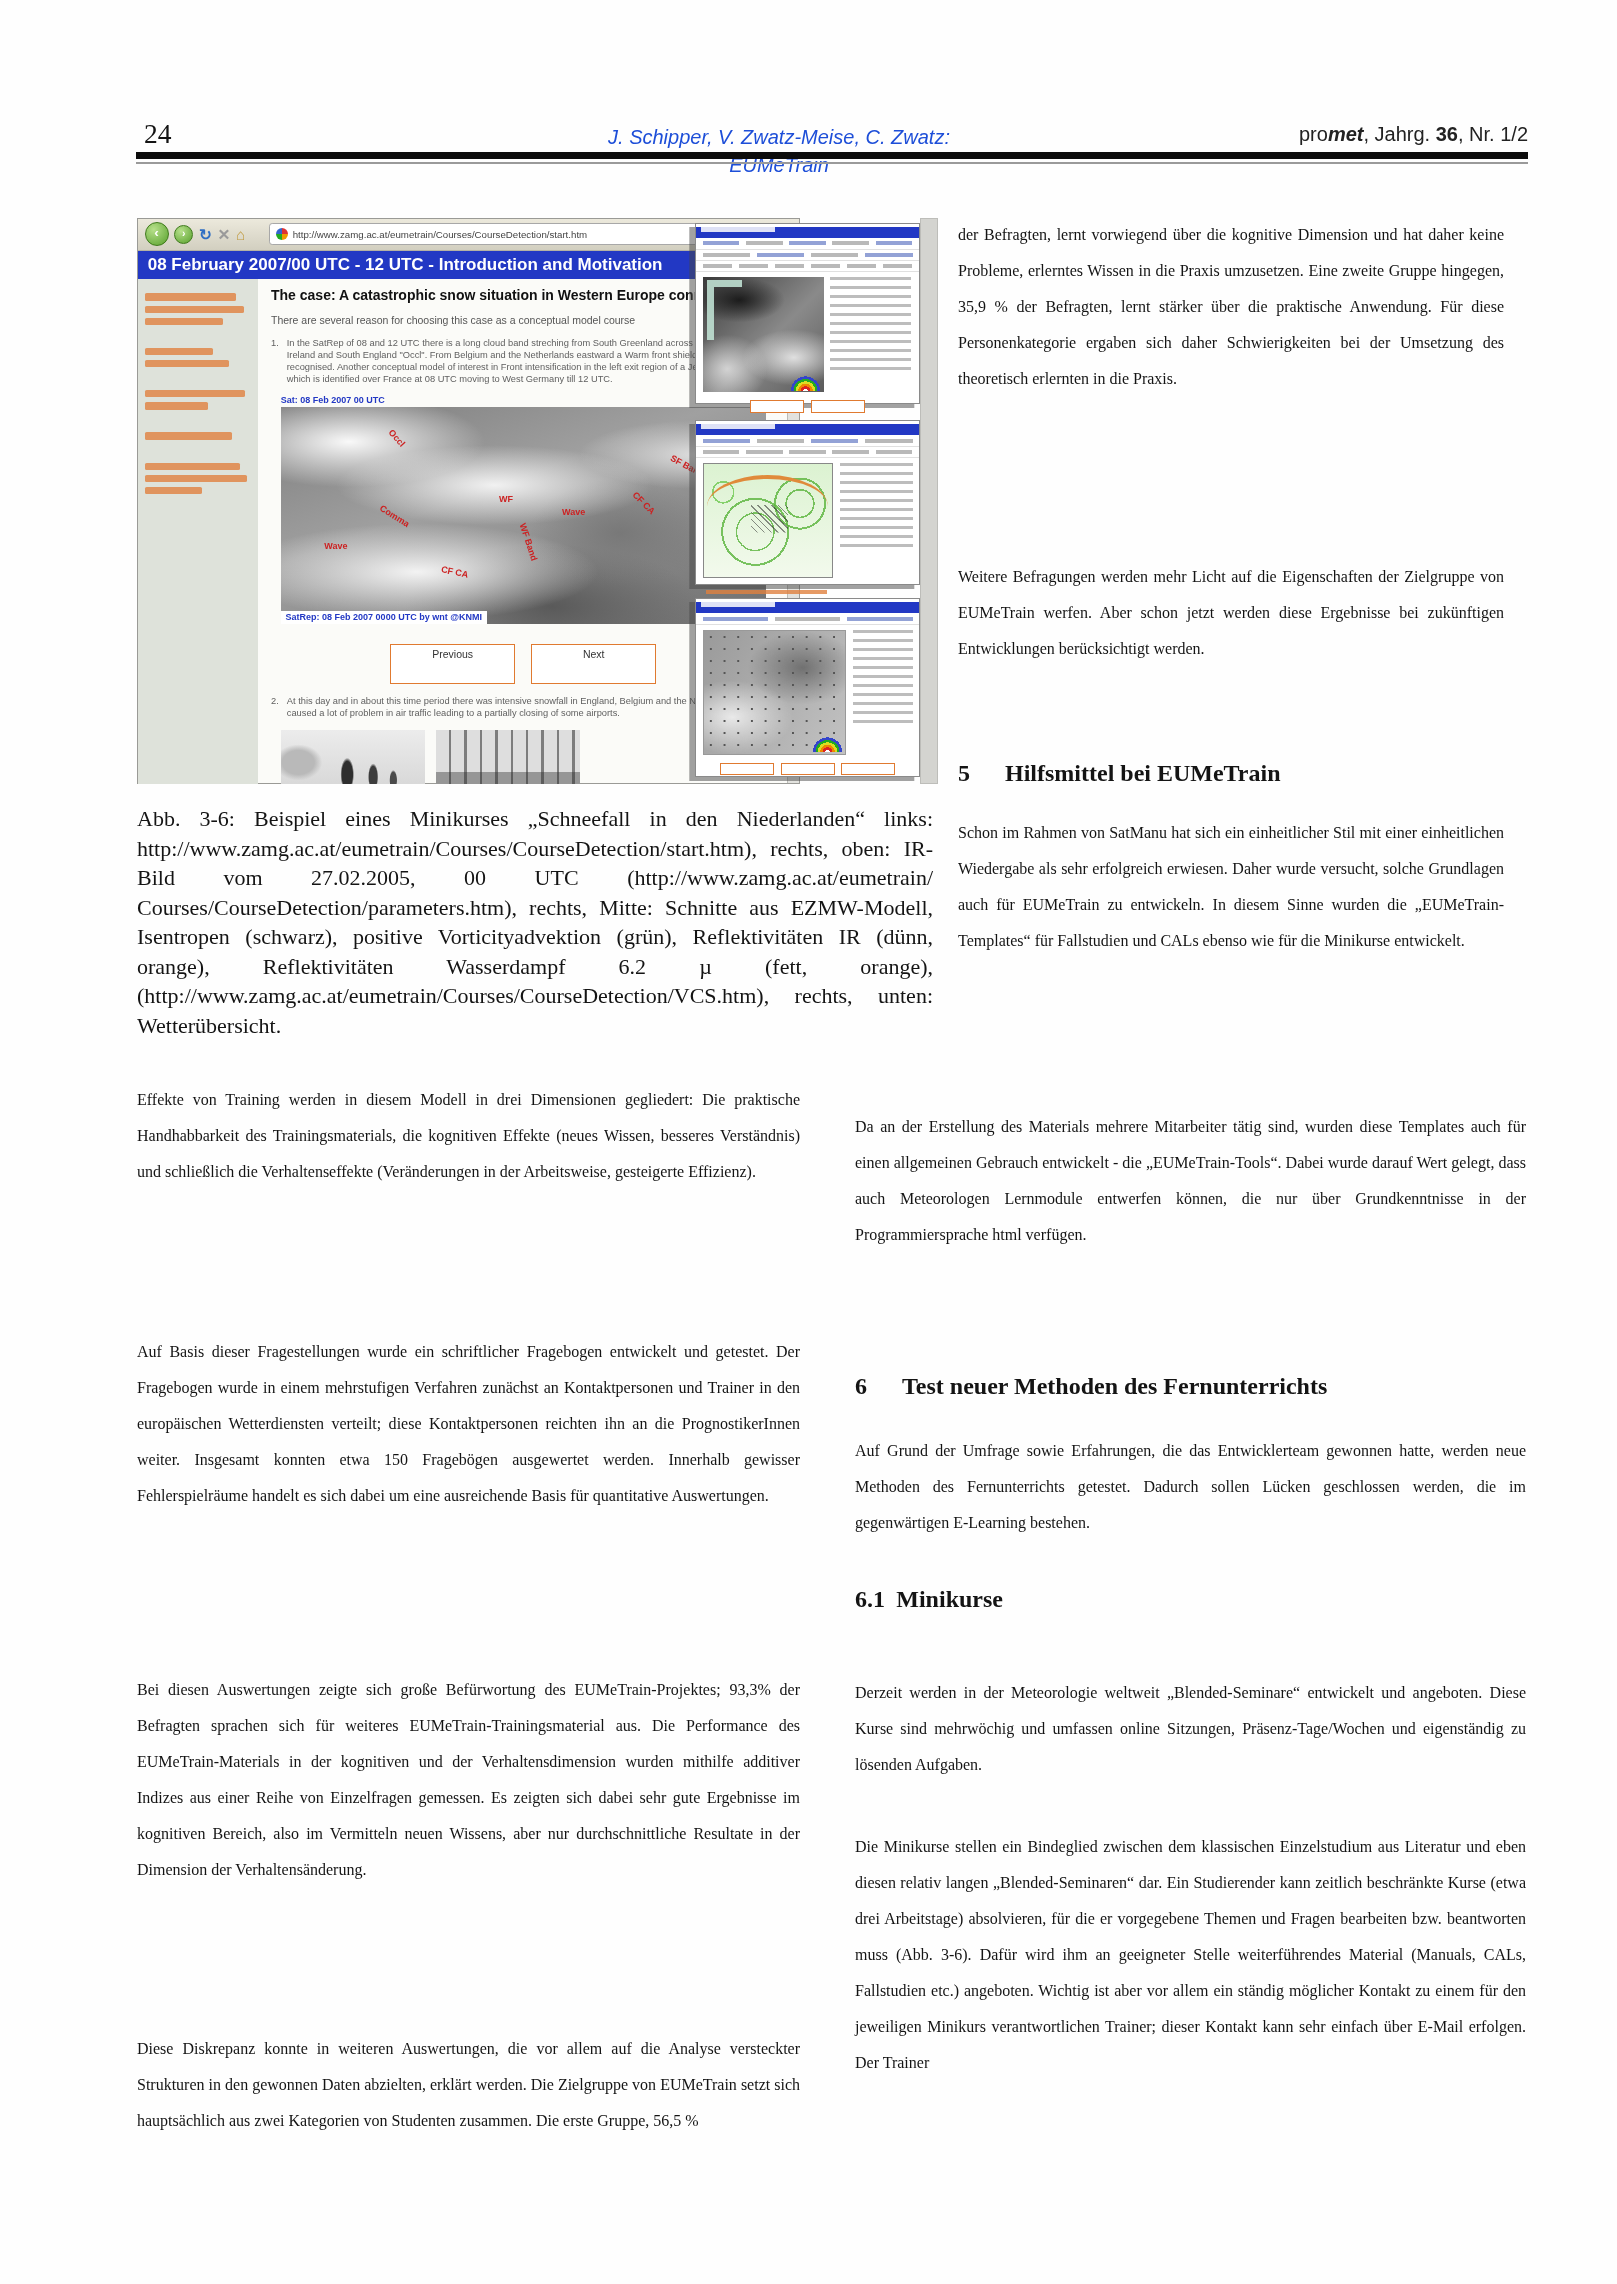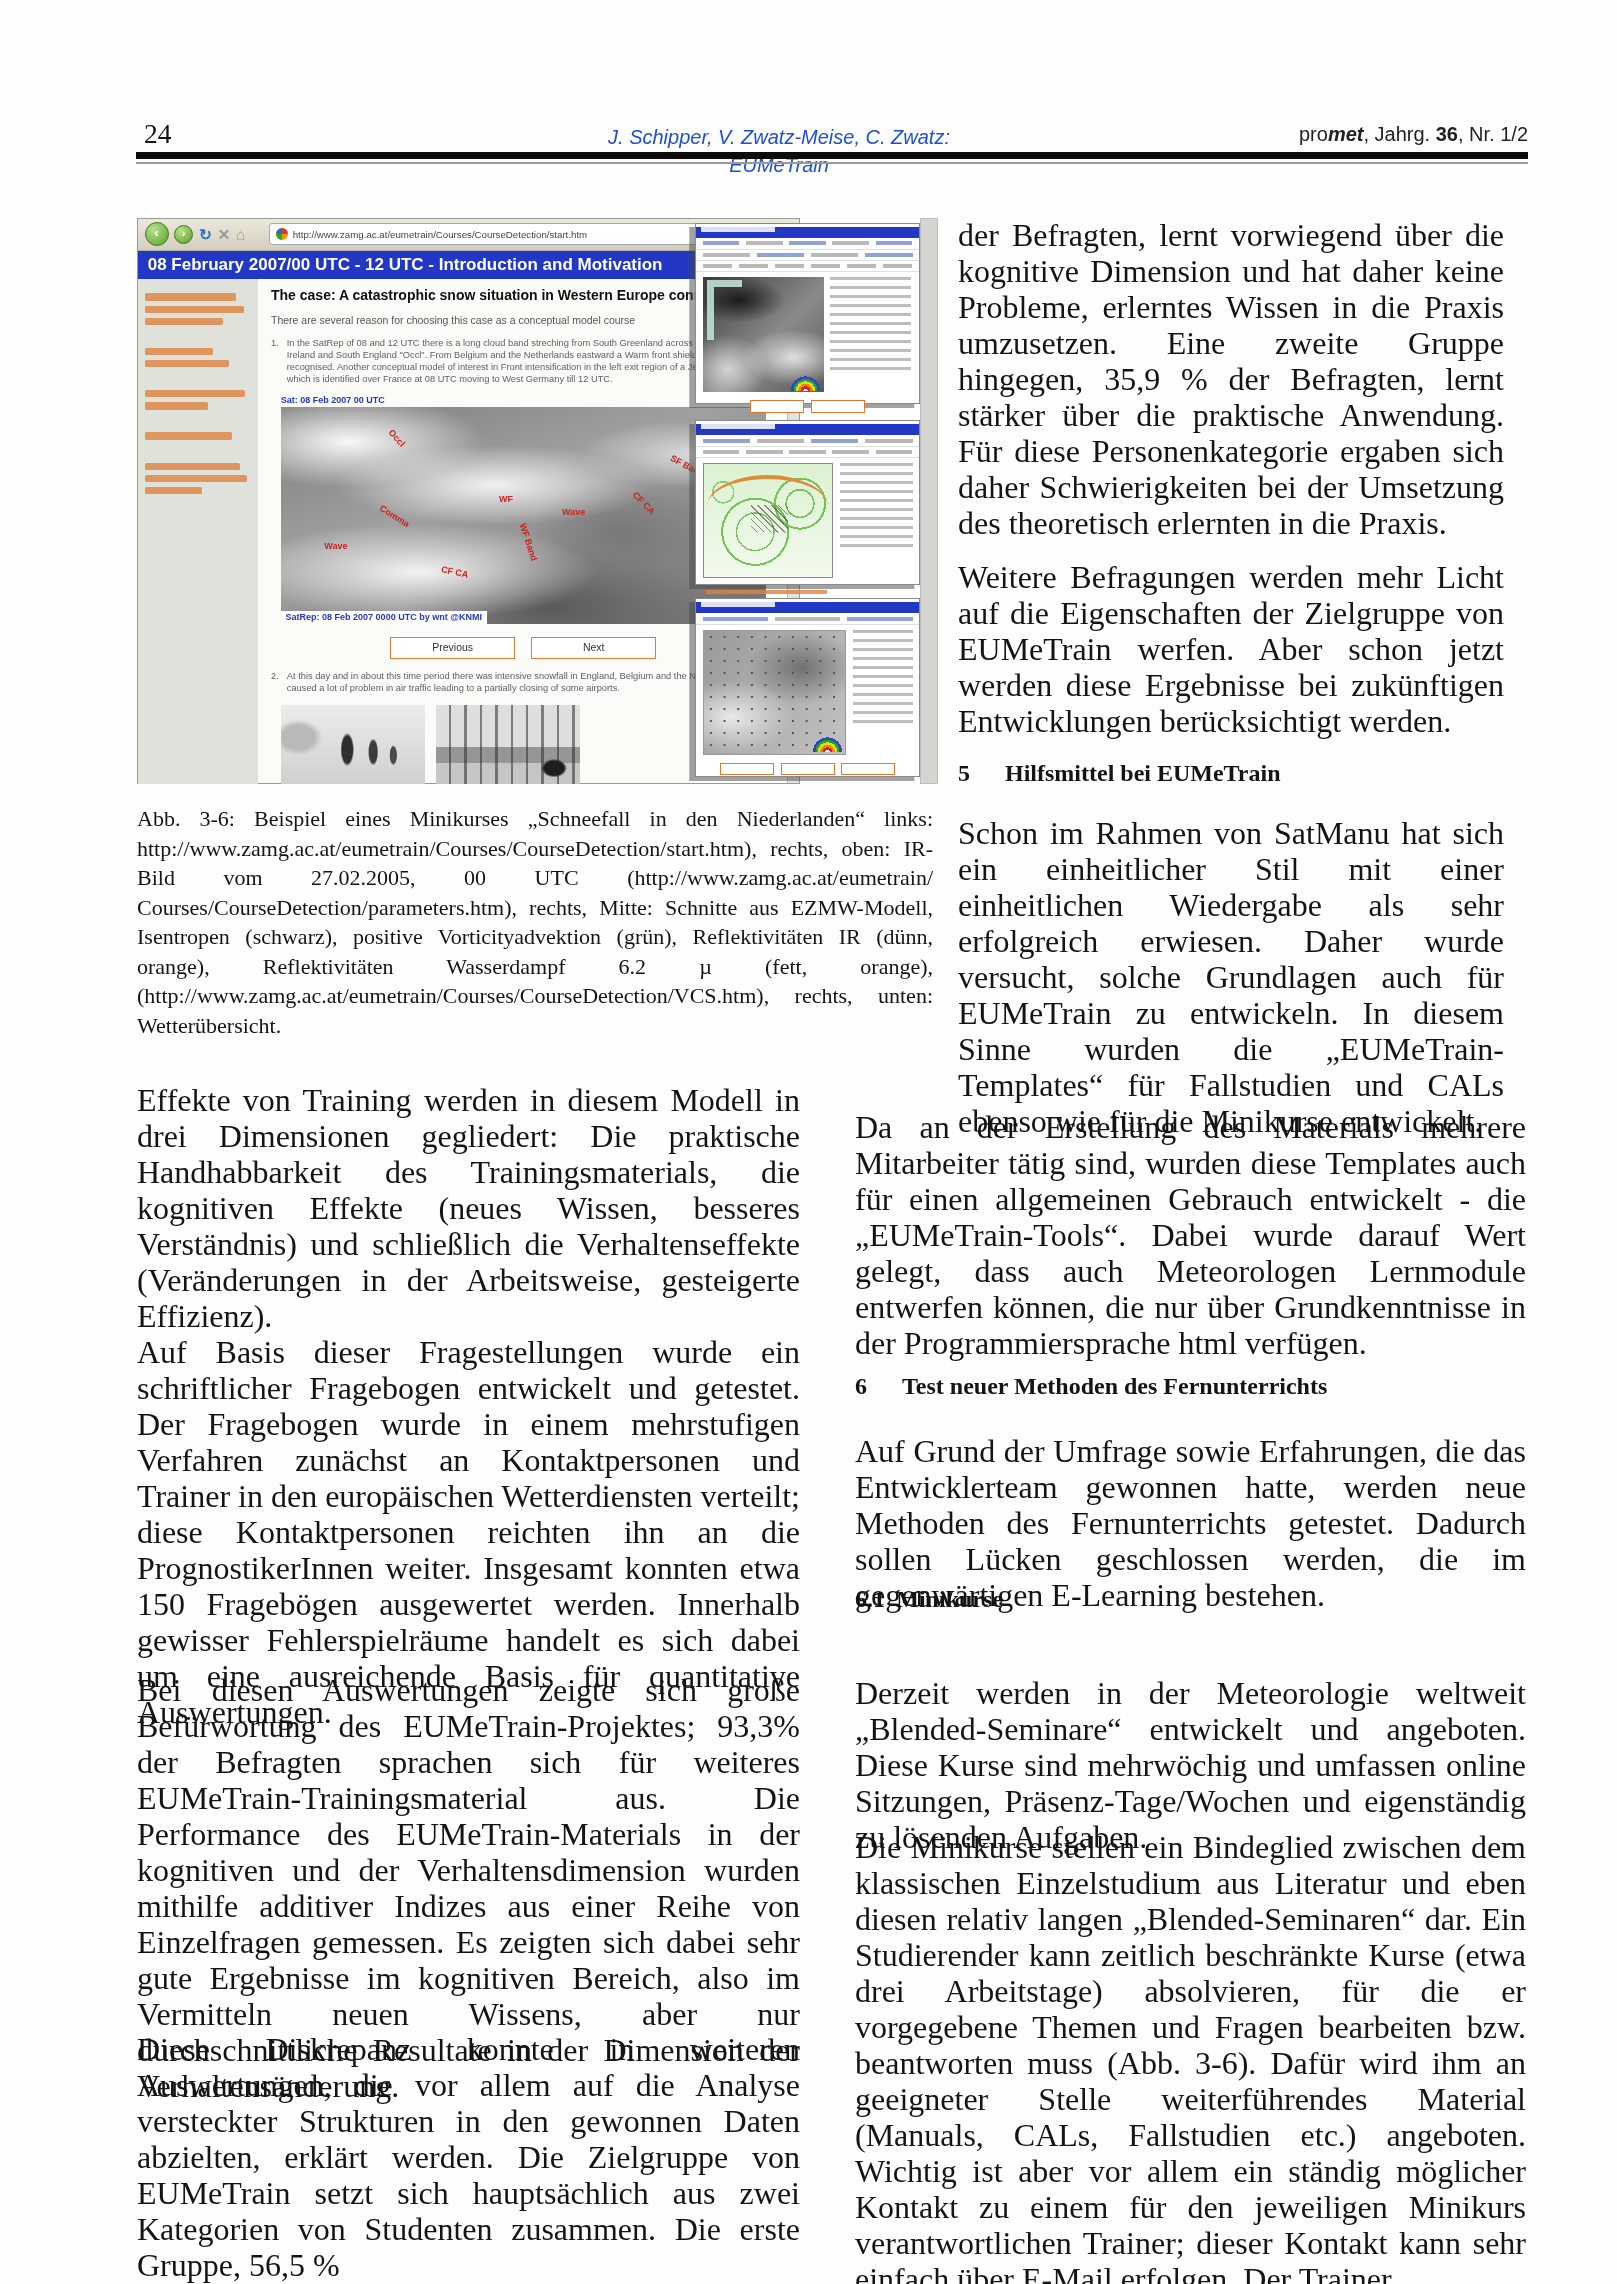--- a/index.html
+++ b/index.html
@@ -59,22 +59,22 @@
       radial-gradient(ellipse 226px 57px at 44% 36%,rgba(250,250,250,.9),rgba(255,255,255,0) 70%),
       radial-gradient(ellipse 259px 69px at 28% 76%,rgba(248,248,248,.95),rgba(255,255,255,0) 70%),
       radial-gradient(ellipse 170px 49px at 86% 22%,rgba(235,235,235,.85),rgba(255,255,255,0) 70%),
       radial-gradient(ellipse 129px 77px at 70% 58%,rgba(118,118,118,.9),rgba(118,118,118,0) 70%),
       radial-gradient(ellipse 210px 89px at 56% 92%,rgba(85,85,85,.9),rgba(85,85,85,0) 70%),
       linear-gradient(160deg,#7c7c7c,#a0a0a0 40%,#6f6f6f);}
   .ann{position:absolute;color:var(--annotation_red,#cc2222);font:bold 9px "Liberation Sans",sans-serif;}
   .sat-strip{position:absolute;left:0;bottom:0;background:#fff;color:var(--accent_blue,#2238c4);
              font:bold 9px "Liberation Sans",sans-serif;padding:1.6px 4.9px;}
   .btnrow{display:flex;gap:16px;justify-content:center;width:485px;margin:13px 0 0 9.7px;}
-  .obtn{width:125px;height:22px;border:1.6px solid var(--button_orange,#e07a30);background:#fff;
-        font:10.5px/18.6px "Liberation Sans",sans-serif;color:#333;text-align:center;box-sizing:border-box;}
+  .obtn{width:125px;height:40px;border:1.6px solid var(--button_orange,#e07a30);background:#fff;
+        font:10.5px/18.6px "Liberation Sans",sans-serif;color:#333;text-align:center;box-sizing:border-box;margin-top:7px;}
   .photos{display:flex;gap:11.3px;margin:11.3px 0 0 9.7px;}
   .photo{width:144px;height:81px;}
   .photo1{background:
       radial-gradient(ellipse 9.7px 24px at 46% 55%,#2e2e2e 55%,rgba(0,0,0,0) 70%),
       radial-gradient(ellipse 7.3px 19.4px at 64% 58%,#3c3c3c 55%,rgba(0,0,0,0) 70%),
       radial-gradient(ellipse 5.7px 14.6px at 78% 62%,#4a4a4a 55%,rgba(0,0,0,0) 70%),
       radial-gradient(ellipse 32px 24px at 12% 40%,#b9b9b9 50%,rgba(0,0,0,0) 75%),
       linear-gradient(#ececec,#cfcfcf);}
   .photo2{background:
       radial-gradient(ellipse 18px 13px at 82% 78%,#1e1e1e 55%,rgba(0,0,0,0) 72%),
@@ -128,21 +128,21 @@
     background-size:13.7px 12px,100% 100%,100% 100%,100% 100%;}
   .pbtns{display:flex;gap:6.5px;justify-content:center;margin-top:3.2px;}
   .pbtn{width:52px;height:10.5px;border:0.8px solid var(--button_orange,#e07a30);background:#fff;}
   .plink{height:4.9px;width:121px;background:var(--link_orange,#e0813f);margin:6.5px 0 0 9.7px;opacity:.8;}
   .winstrip{position:absolute;left:783px;top:4.9px;width:18px;height:566px;background:#d4d4d0;
             border:0.8px solid #bdbdb9;box-sizing:border-box;}
 
   
   .caption{position:absolute;left:137px;top:804px;width:796px;font-size:22px;line-height:29.5px;
            text-align:justify;}
-  .para{position:absolute;font-size:32px;line-height:36px;text-align:justify;}
+  .para{position:absolute;font-size:16px;line-height:36px;text-align:justify;}
   .cl{left:137px;width:663px;}
   .crt{left:958px;width:546px;}
   .crb{left:855px;width:671px;}
   .heading{position:absolute;font-size:24px;font-weight:bold;text-align:left;}
   .heading .num{display:inline-block;min-width:47px;}
   .heading .numsm{display:inline-block;margin-right:11.3px;}
 </style>
 </head>
 <body>
 

